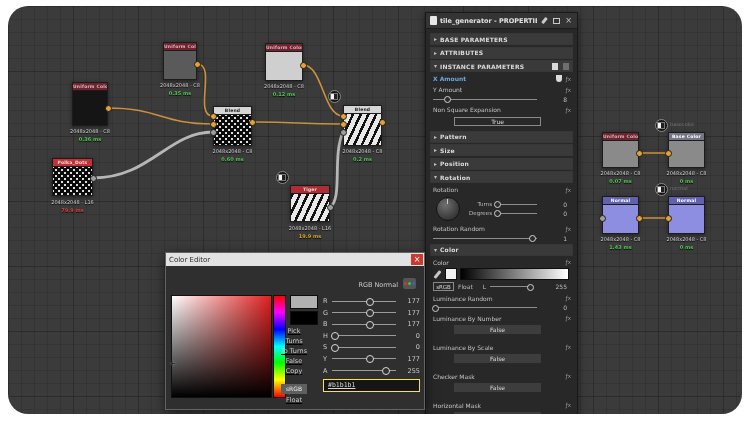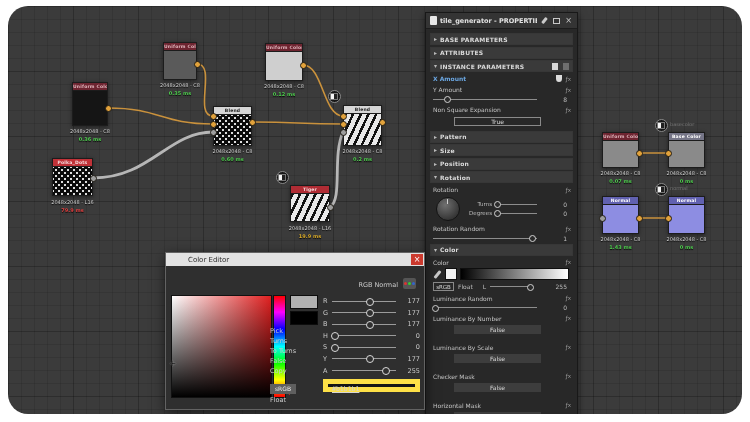--- a/index.html
+++ b/index.html
@@ -88,49 +88,49 @@
   .srgbrow .ltxt{font-size:6px;color:#bdbdbd;flex:none;margin-left:6px;}
   .srgbrow .trk{position:relative;flex:1;height:9px;}
   .srgbrow .trk::before{content:"";position:absolute;left:0;right:0;top:4px;height:1px;background:#8d8d8d;}
   .srgbrow .knob{position:absolute;top:1.5px;width:5px;height:5px;border:1px solid #d2d2d2;border-radius:50%;
     background:#2b2b2b;margin-left:-3px;}
   .srgbrow .val{width:30px;text-align:right;font-size:6px;color:#bdbdbd;padding-right:6px;flex:none;}
 
   
   .ce{position:absolute;left:165px;top:252px;width:260px;height:158px;background:#2f2f2f;border:1px solid #636363;
     box-sizing:border-box;box-shadow:0 3px 12px rgba(0,0,0,.55);}
-  .ce-title{height:13px;background:#e2e2e2;display:flex;align-items:center;padding-left:22px;position:relative;}
+  .ce-title{height:13px;background:#e2e2e2;display:flex;align-items:center;padding-left:3px;position:relative;}
   .ce-title .t{font-size:7px;color:#2c2c2c;flex:1;}
   .ce-close{position:absolute;right:1px;top:1px;width:12px;height:11px;background:#cb3a2e;color:#fff;font-size:8px;
     display:flex;align-items:center;justify-content:center;}
   .ce-mode{position:absolute;right:26px;top:28px;font-size:6.5px;color:#c9c9c9;}
   .ce-mode-ico{position:absolute;right:8px;top:25px;width:13px;height:11px;border-radius:2px;background:#555;
     display:flex;align-items:center;justify-content:center;gap:1px;}
   .ce-mode-ico i{width:3px;height:3px;border-radius:50%;display:block;}
   .sv{position:absolute;left:5px;top:42px;width:99px;height:101px;border:1px solid #111;
     background:linear-gradient(to top,#000,rgba(0,0,0,0)),linear-gradient(to right,#fff,#e02020);}
   .sv-cross{position:absolute;left:-3px;top:62px;font-size:9px;color:#0a0a0a;text-shadow:0 0 1px #fff;}
   .hue{position:absolute;left:107px;top:42px;width:11px;height:101px;border:1px solid #111;
     background:linear-gradient(180deg,#f00 0%,#f0f 16%,#00f 33%,#0ff 50%,#0f0 66%,#ff0 83%,#f00 100%);}
   .hue-mark{position:absolute;left:119px;top:136px;width:0;height:0;border-top:3px solid transparent;
     border-bottom:3px solid transparent;border-right:5px solid #d32f27;}
   .ce-sw{position:absolute;left:124px;width:28px;height:14px;border:1px solid #0d0d0d;box-sizing:border-box;}
-  .ce-btncol{position:absolute;left:104px;top:73px;width:48px;text-align:left;}
+  .ce-btncol{position:absolute;left:104px;top:73px;width:48px;text-align:center;text-decoration:underline;}
   .ce-btncol .b{font-size:6.5px;color:#cccccc;line-height:10px;height:10px;}
   .ce-srgb{display:inline-flex;width:26px;height:10px;background:#5f5f5f;color:#f0f0f0;font-size:6px;
     align-items:center;justify-content:center;margin-top:2px;}
   .ce-sliders{position:absolute;left:157px;top:44px;width:97px;}
   .ce-sl{display:flex;align-items:center;height:8px;margin-bottom:3.6px;}
   .ce-sl .l{width:9px;font-size:6.5px;color:#c9c9c9;flex:none;}
   .ce-sl .trk{position:relative;flex:1;height:8px;}
   .ce-sl .trk::before{content:"";position:absolute;left:0;right:0;top:3.5px;height:1px;background:#9b9b9b;}
   .ce-sl .knob{position:absolute;top:.5px;width:6px;height:6px;border:1px solid #dadada;border-radius:50%;
     background:#303030;margin-left:-3px;}
   .ce-sl .v{width:24px;text-align:right;font-size:6.5px;color:#c9c9c9;flex:none;}
-  .ce-hex{position:absolute;left:157px;top:126px;width:97px;height:13px;background:#151515;border:5px solid #fde047;
+  .ce-hex{position:absolute;left:157px;top:126px;width:97px;height:13px;background:#151515;border:1px solid #fde047;
     box-sizing:border-box;color:#d5d5d5;font-size:6.5px;line-height:11px;padding-left:4px;
     font-family:"DejaVu Sans Mono",monospace;text-decoration:underline;}
 </style>
 </head>
 <body>
 
 <div class="frame">
  <div class="canvas">
   <div class="layer">
 

